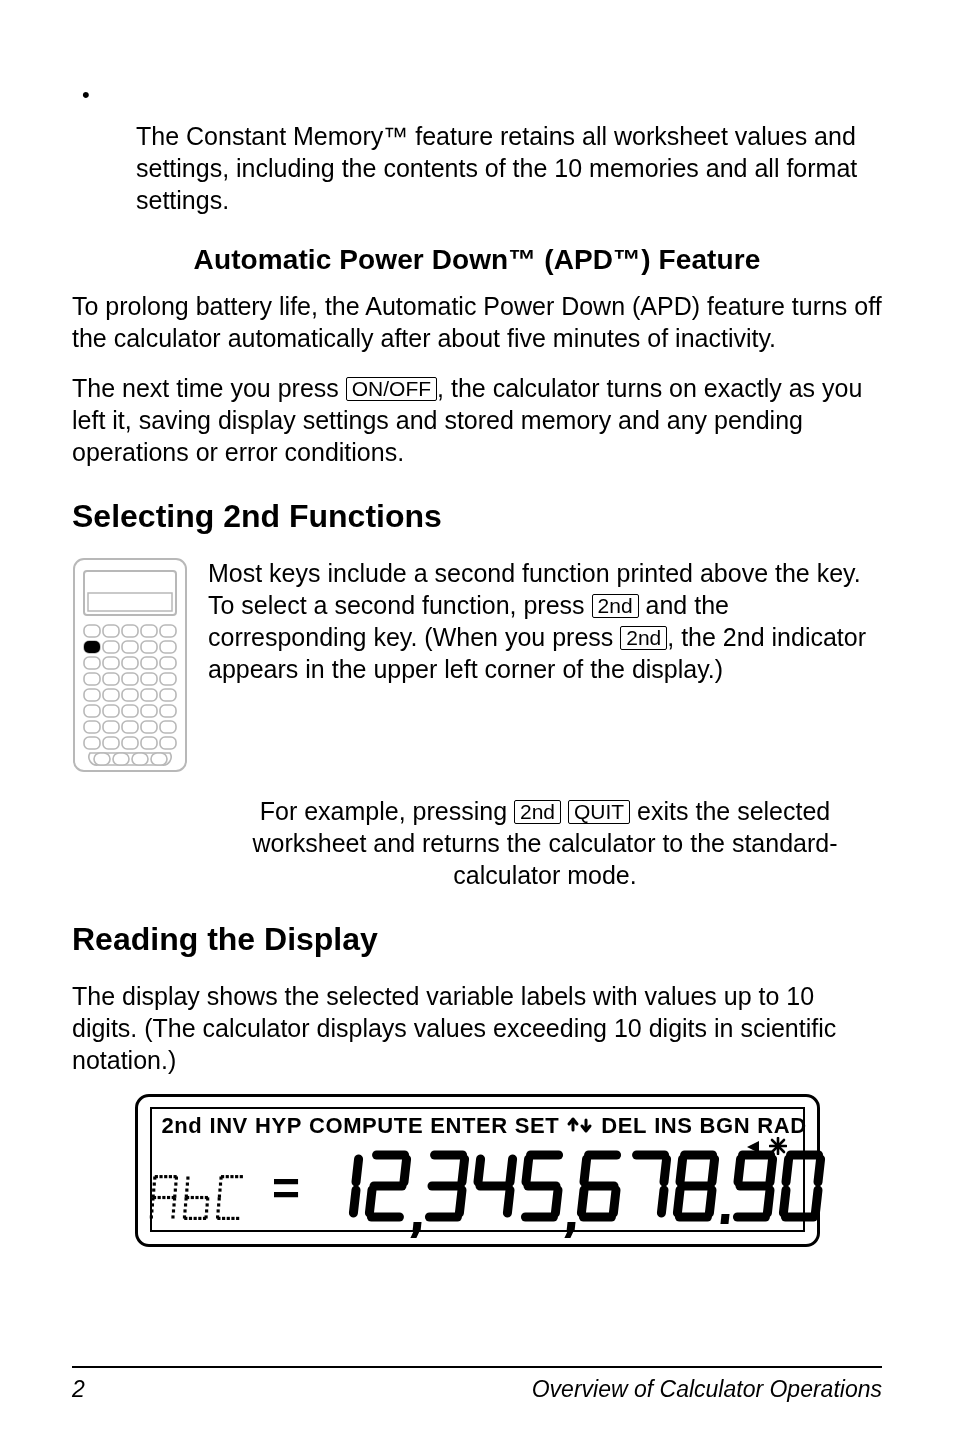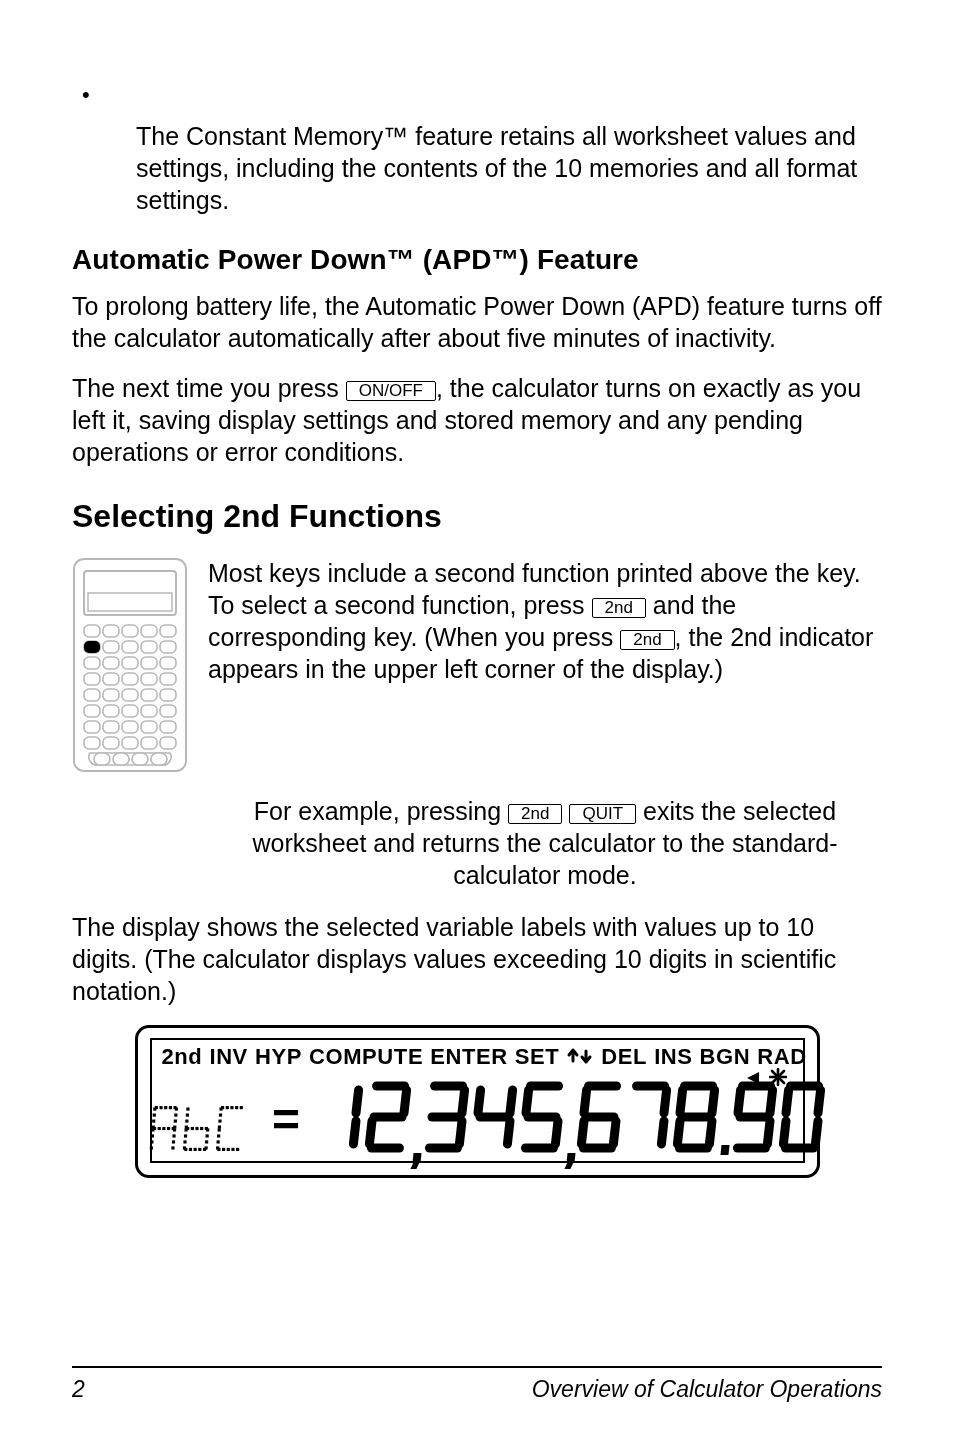--- a/index.html
+++ b/index.html
@@ -34,32 +34,33 @@
   }
   .bullet-text {
     flex: 1;
     margin-top: 40px;
   }
   .h3 {
     font-size: 28px;
     font-weight: 800;
     margin: 12px 0 14px 0;
     letter-spacing: 0.1px;
+    text-align: center;
   }
   .p {
     font-size: 25px;
     line-height: 1.28;
     margin: 0 0 18px 0;
   }
   .key {
     display: inline-block;
     border: 1px solid #000;
     border-radius: 2px;
-    padding: 0 12px;
-    font-size: 17px;
+    padding: 0 5px;
+    font-size: 21px;
     line-height: 1.05;
     font-family: Arial, sans-serif;
     vertical-align: 1px;
   }
   .h2 {
     font-size: 32px;
     font-weight: 800;
     margin: 30px 0 22px 0;
   }
   .columns {
@@ -294,20 +295,21 @@
       </div>
     </div>
   </div>
 
   <div class="indented-block">
     <div class="p">
       <span>For example, pressing </span><span class="key">2nd</span> <span class="key">QUIT</span><span> exits the selected worksheet and returns the calculator to the standard-calculator mode.</span>
     </div>
   </div>
 
+  <div class="h2">Reading the Display</div>
   <div class="p">The display shows the selected variable labels with values up to 10 digits. (The calculator displays values exceeding 10 digits in scientific notation.)</div>
 
   <div class="lcd-wrap">
     <div class="lcd-outer">
       <div class="lcd-inner">
         <div class="lcd-ind">
           <span>2nd</span>
           <span class="thin">INV</span>
           <span>HYP</span>
           <span>COMPUTE</span>

